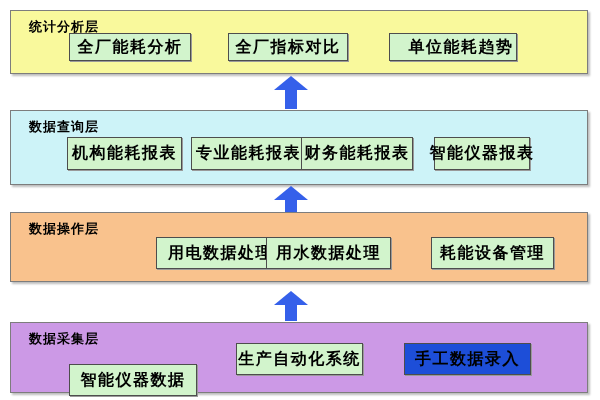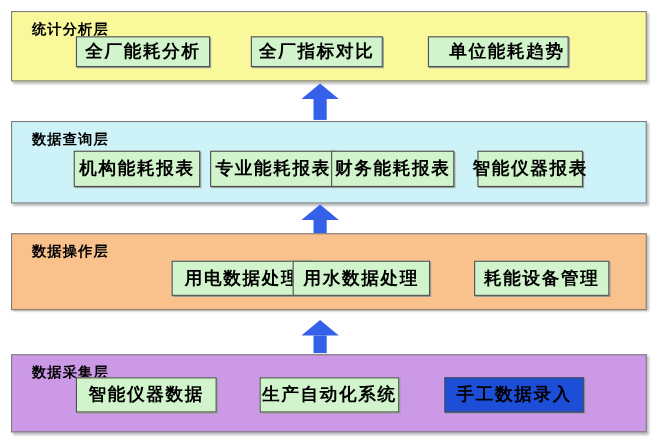--- a/index.html
+++ b/index.html
@@ -115,18 +115,18 @@
     <div class="box" style="left: 420px; width: 123px; background-color: rgb(210, 244, 204);">耗能设备管理</div>
   </div>
 
   <div class="arrow arrow-3">
     <div class="head"></div>
     <div class="shaft"></div>
   </div>
 
   <div class="layer layer-4" style="background-color: rgb(204, 153, 230);">
     <div class="layer-label">数据采集层</div>
-    <div class="box" style="left: 58px; width: 128px; background-color: rgb(210, 244, 204);">智能仪器数据</div>
+    <div class="box" style="left: 58px; width: 128px; background-color: rgb(210, 244, 204); margin-top: 21px;">智能仪器数据</div>
     <div class="box" style="left: 225px; width: 127px; background-color: rgb(210, 244, 204);">生产自动化系统</div>
     <div class="box" style="left: 393px; width: 127px; background-color: #1d4ed8;">手工数据录入</div>
   </div>
 
 </div>
 
 </body></html>

